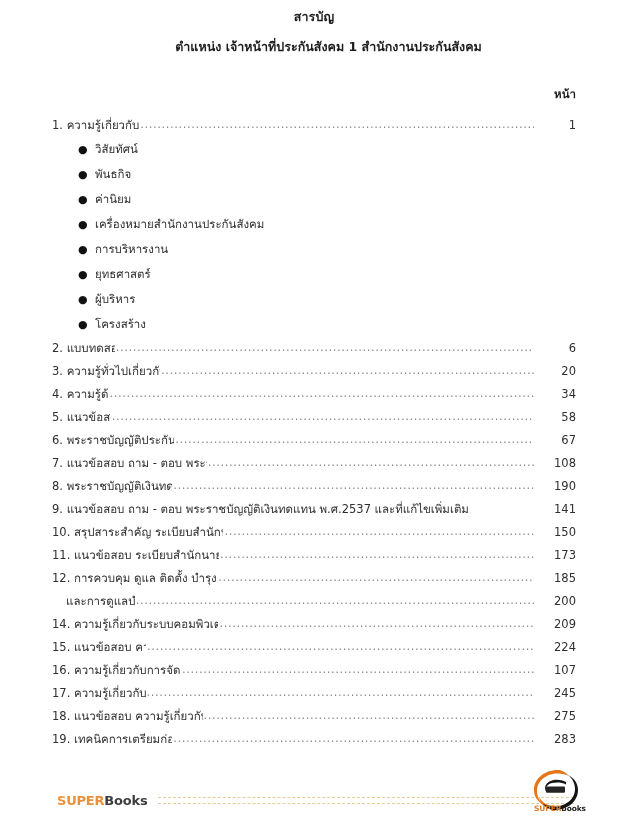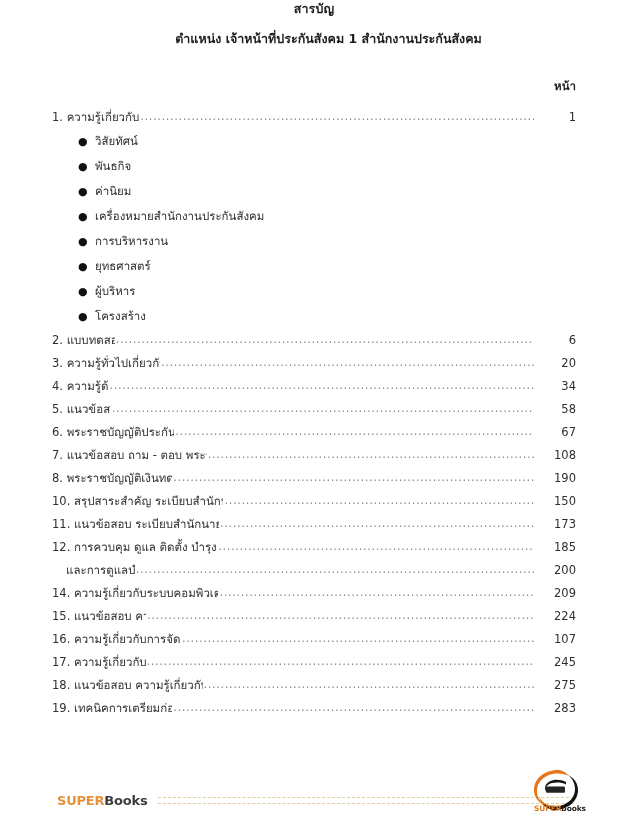--- a/index.html
+++ b/index.html
@@ -20,21 +20,21 @@
 
   .page {
     position: relative;
     width: 628px;
     height: 840px;
     box-sizing: border-box;
   }
 
   
   .doc-header {
-    padding-top: 0;
+    padding-top: 8px;
     text-align: center;
   }
   .doc-title {
     font-size: 12.5px;
     font-weight: 700;
     letter-spacing: 0.1px;
     line-height: 1.5;
     color: #1d1d1d;
   }
   .doc-subtitle {
@@ -274,20 +274,25 @@
     </div>
     <div class="toc-entry">
       <span class="etitle">7. แนวข้อสอบ ถาม - ตอบ พระราชบัญญัติประกันสังคม พ.ศ.2533 และที่แก้ไขเพิ่มเติม</span>
       <span class="leader"></span>
       <span class="pgnum">108</span>
     </div>
     <div class="toc-entry">
       <span class="etitle">8. พระราชบัญญัติเงินทดแทน พ.ศ.2537 และที่แก้ไขเพิ่มเติม</span>
       <span class="leader"></span>
       <span class="pgnum">190</span>
+    </div>
+    <div class="toc-entry no-leader">
+      <span class="etitle">9. แนวข้อสอบ ถาม - ตอบ พระราชบัญญัติเงินทดแทน พ.ศ.2537 และที่แก้ไขเพิ่มเติม</span>
+      <span class="leader"></span>
+      <span class="pgnum">141</span>
     </div>
     <div class="toc-entry">
       <span class="etitle">10. สรุปสาระสำคัญ ระเบียบสำนักนายกรัฐมนตรีว่าด้วยงานสารบรรณ พ.ศ.2526 และที่แก้ไขเพิ่มเติม</span>
       <span class="leader"></span>
       <span class="pgnum">150</span>
     </div>
     <div class="toc-entry">
       <span class="etitle">11. แนวข้อสอบ ระเบียบสำนักนายกรัฐมนตรีว่าด้วยงานสารบรรณ พ.ศ.2526 และที่แก้ไขเพิ่มเติม</span>
       <span class="leader"></span>
       <span class="pgnum">173</span>

